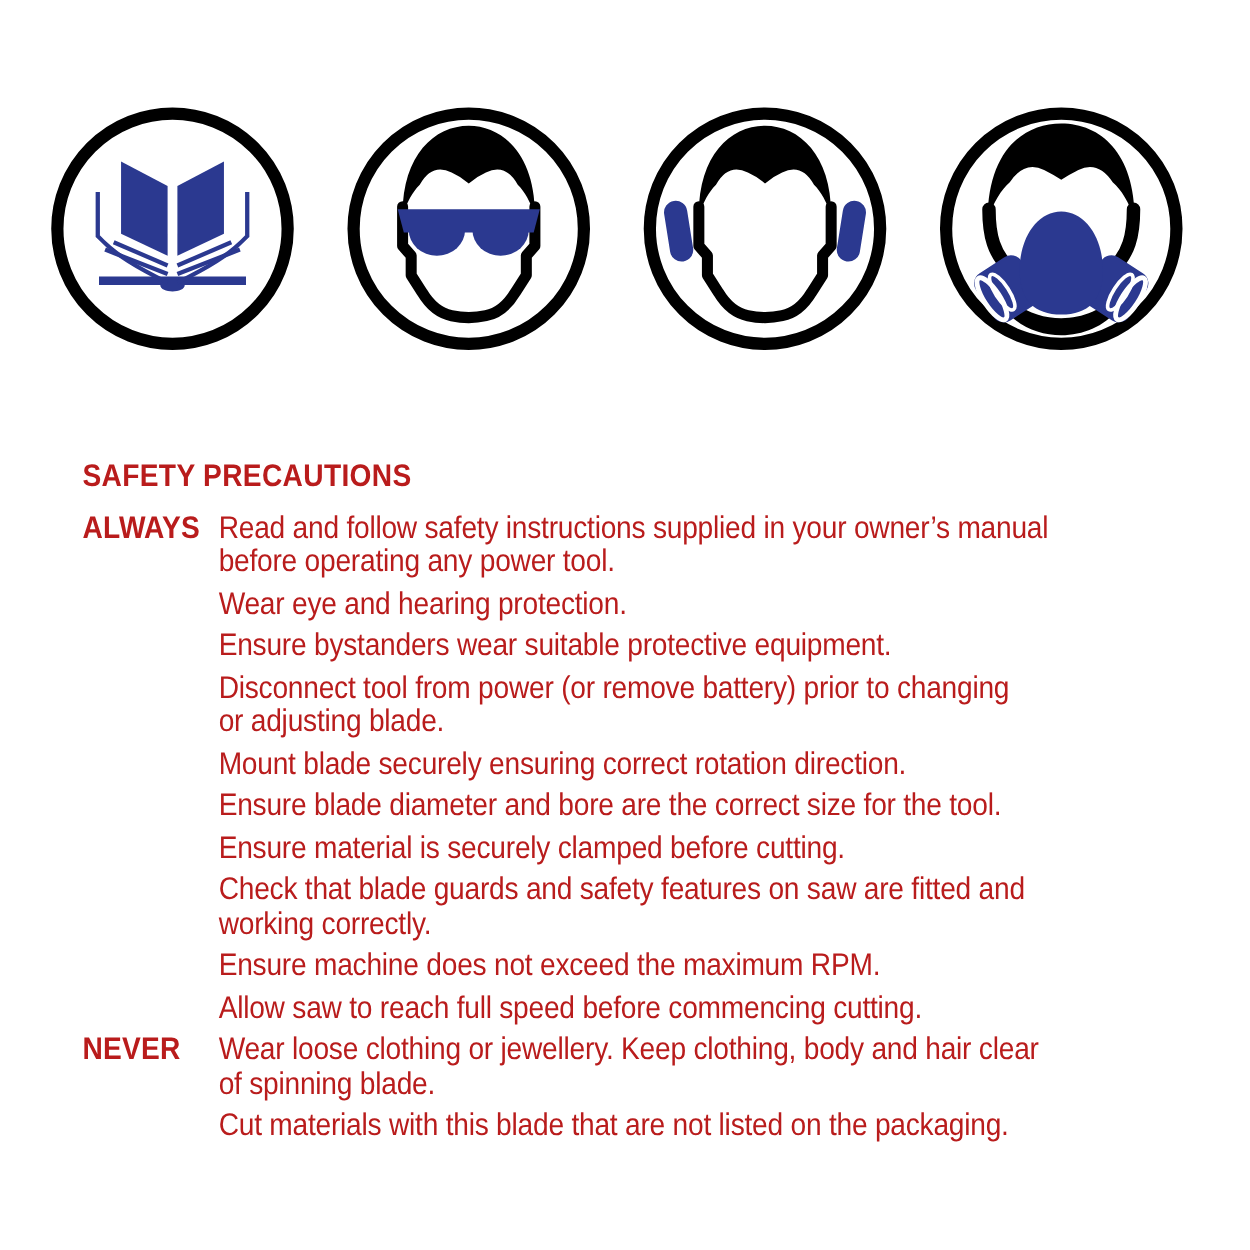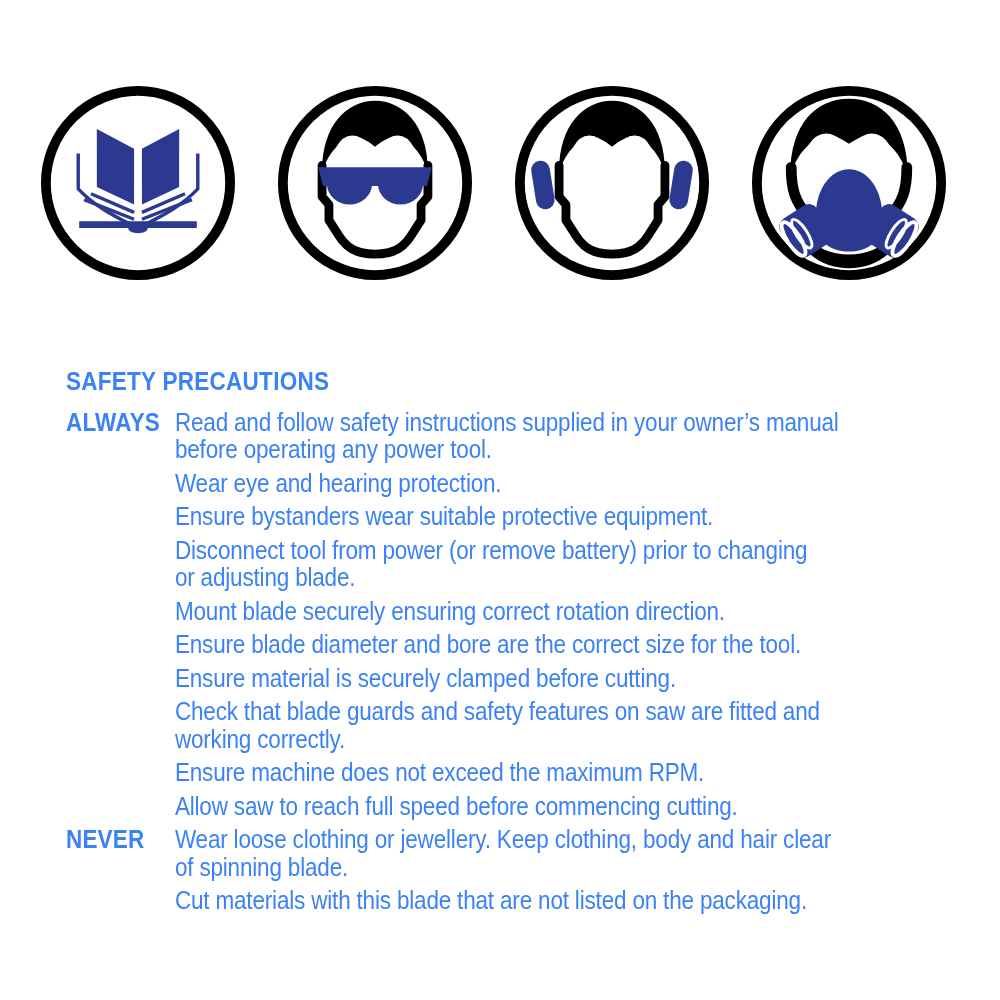--- a/index.html
+++ b/index.html
@@ -5,21 +5,21 @@
   :root { --accent-blue: #2b3990; }
   * { margin: 0; padding: 0; box-sizing: border-box; }
   html, body { background: #ffffff; }
   .canvas {
     position: relative;
     width: 1000px;
     height: 1000px;
     background: #ffffff;
     overflow: hidden;
     font-family: "Liberation Sans", sans-serif;
-    color: #3b82f6;
+    color: #b91c1c;
   }
   
   .icons-row {
     position: absolute;
     left: 40px;
     top: 85px;
     display: flex;
     gap: 41px;
   }
   .icon-wrap { width: 196px; height: 196px; }

